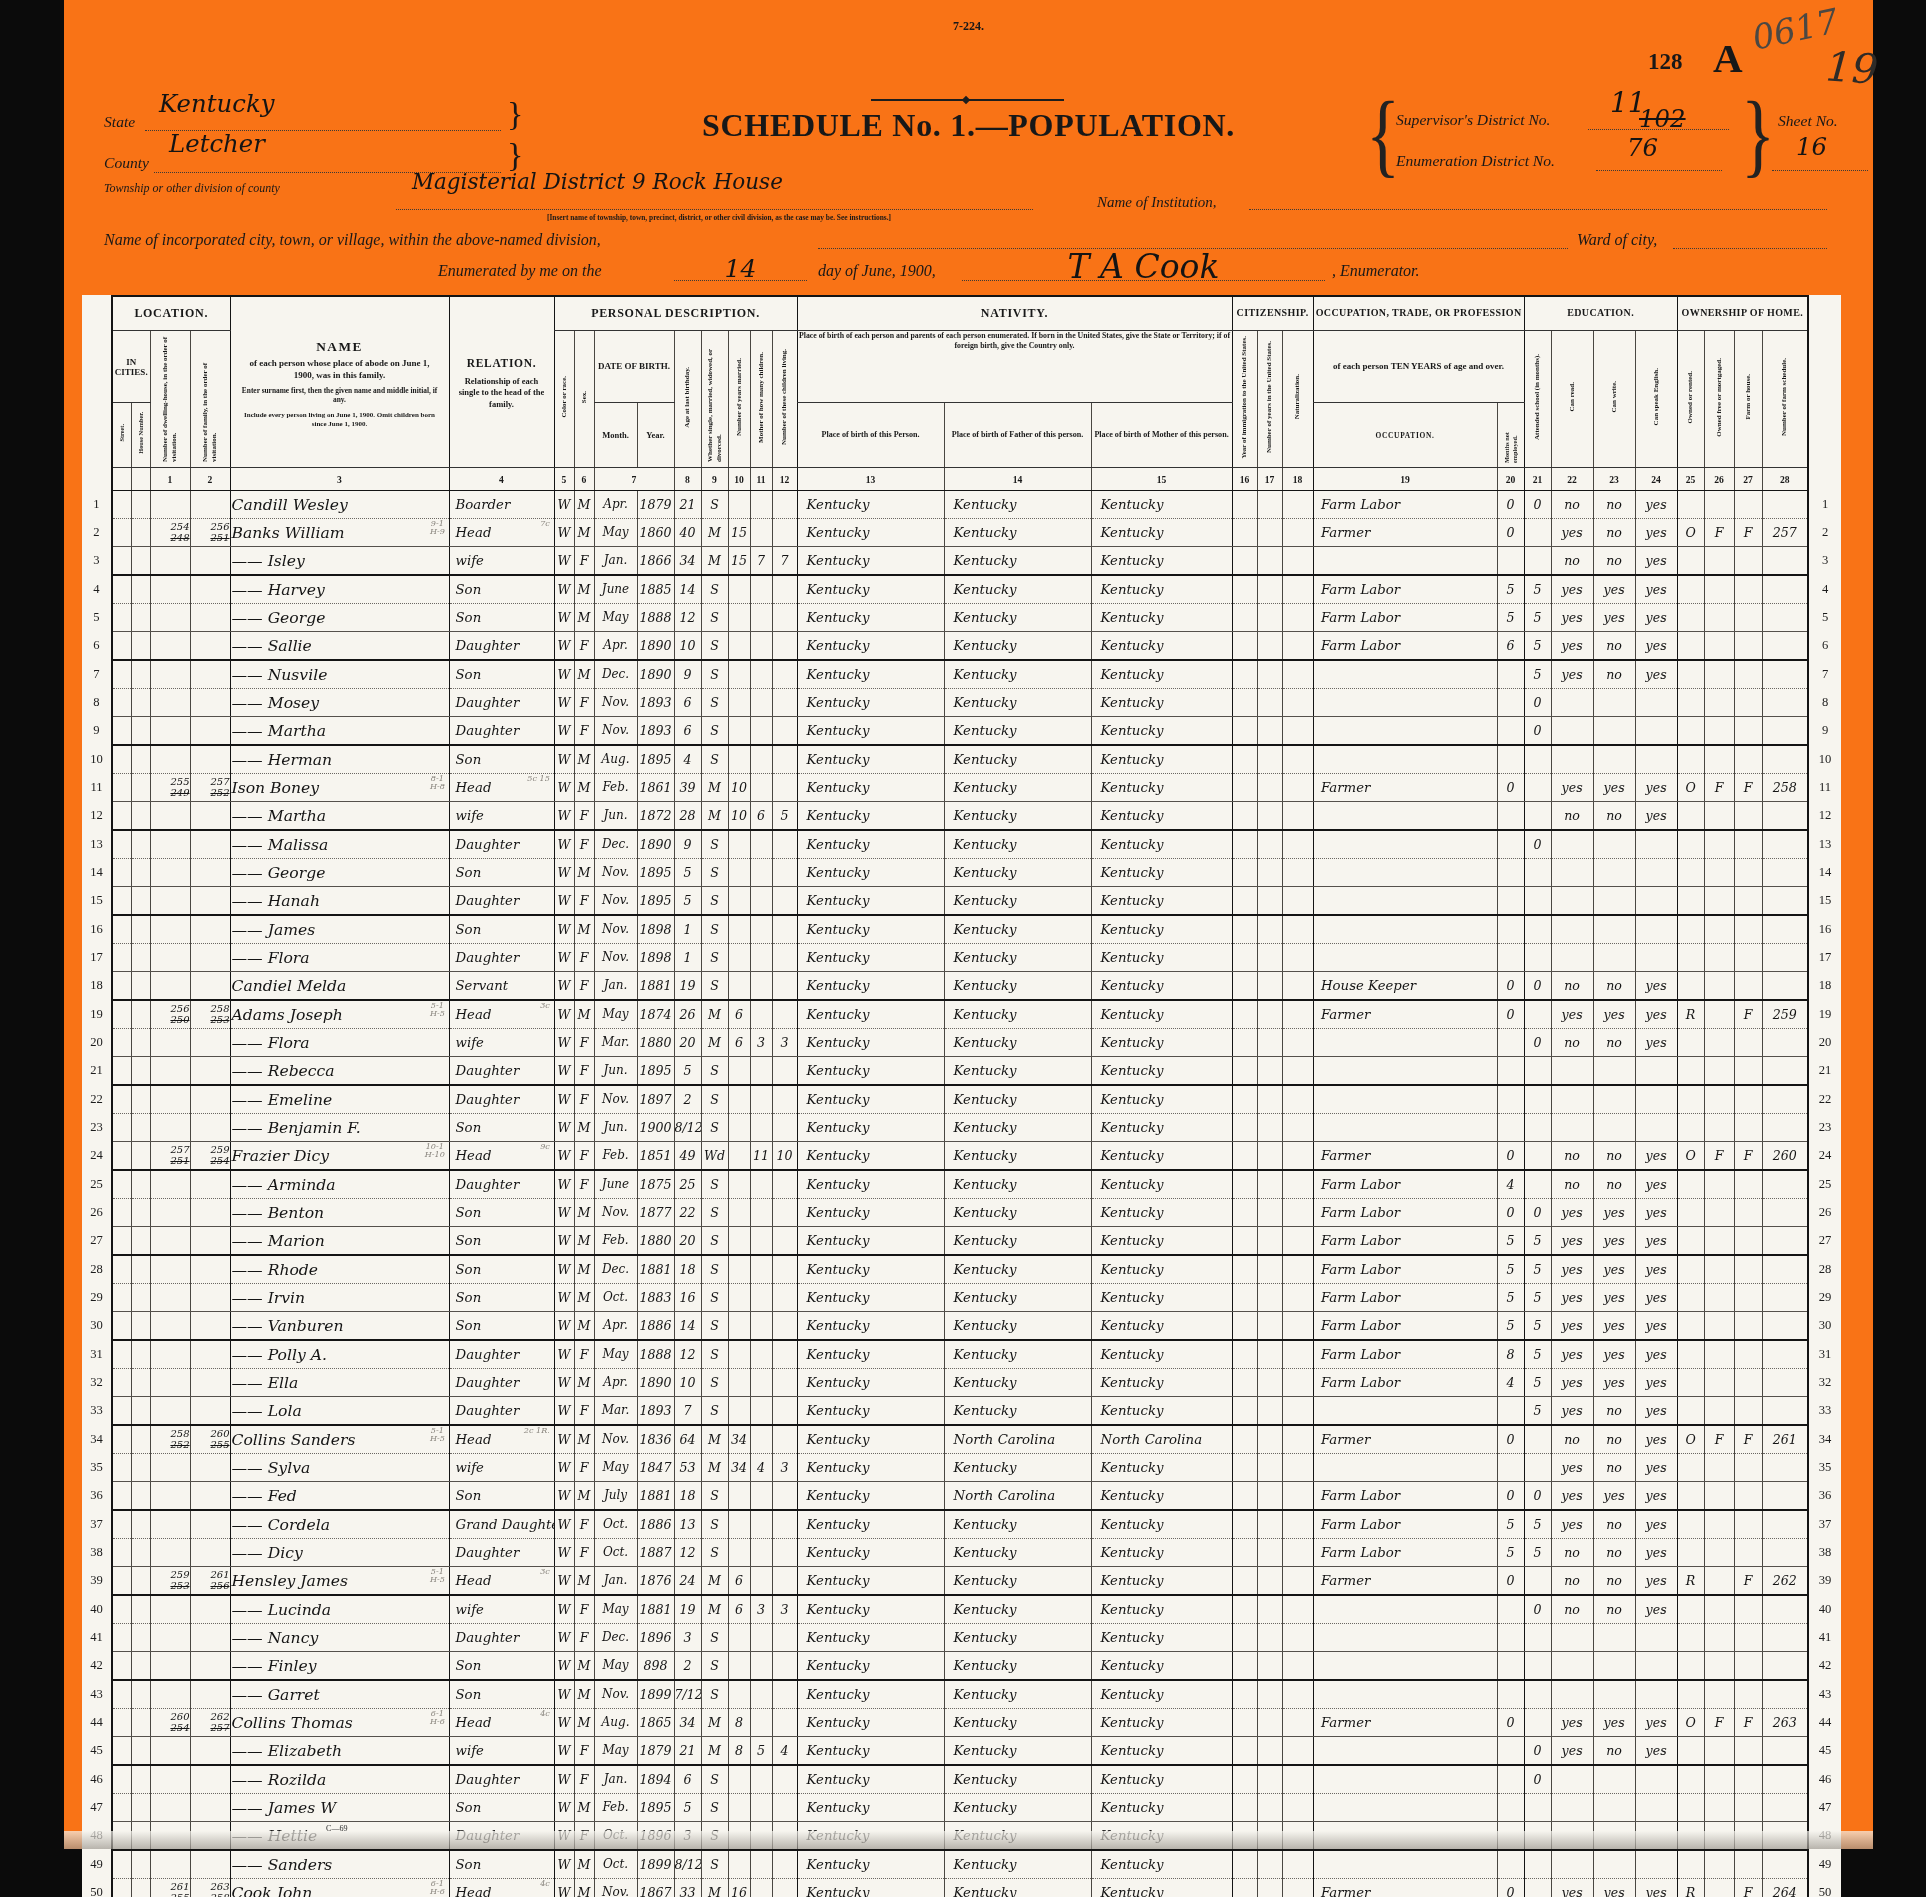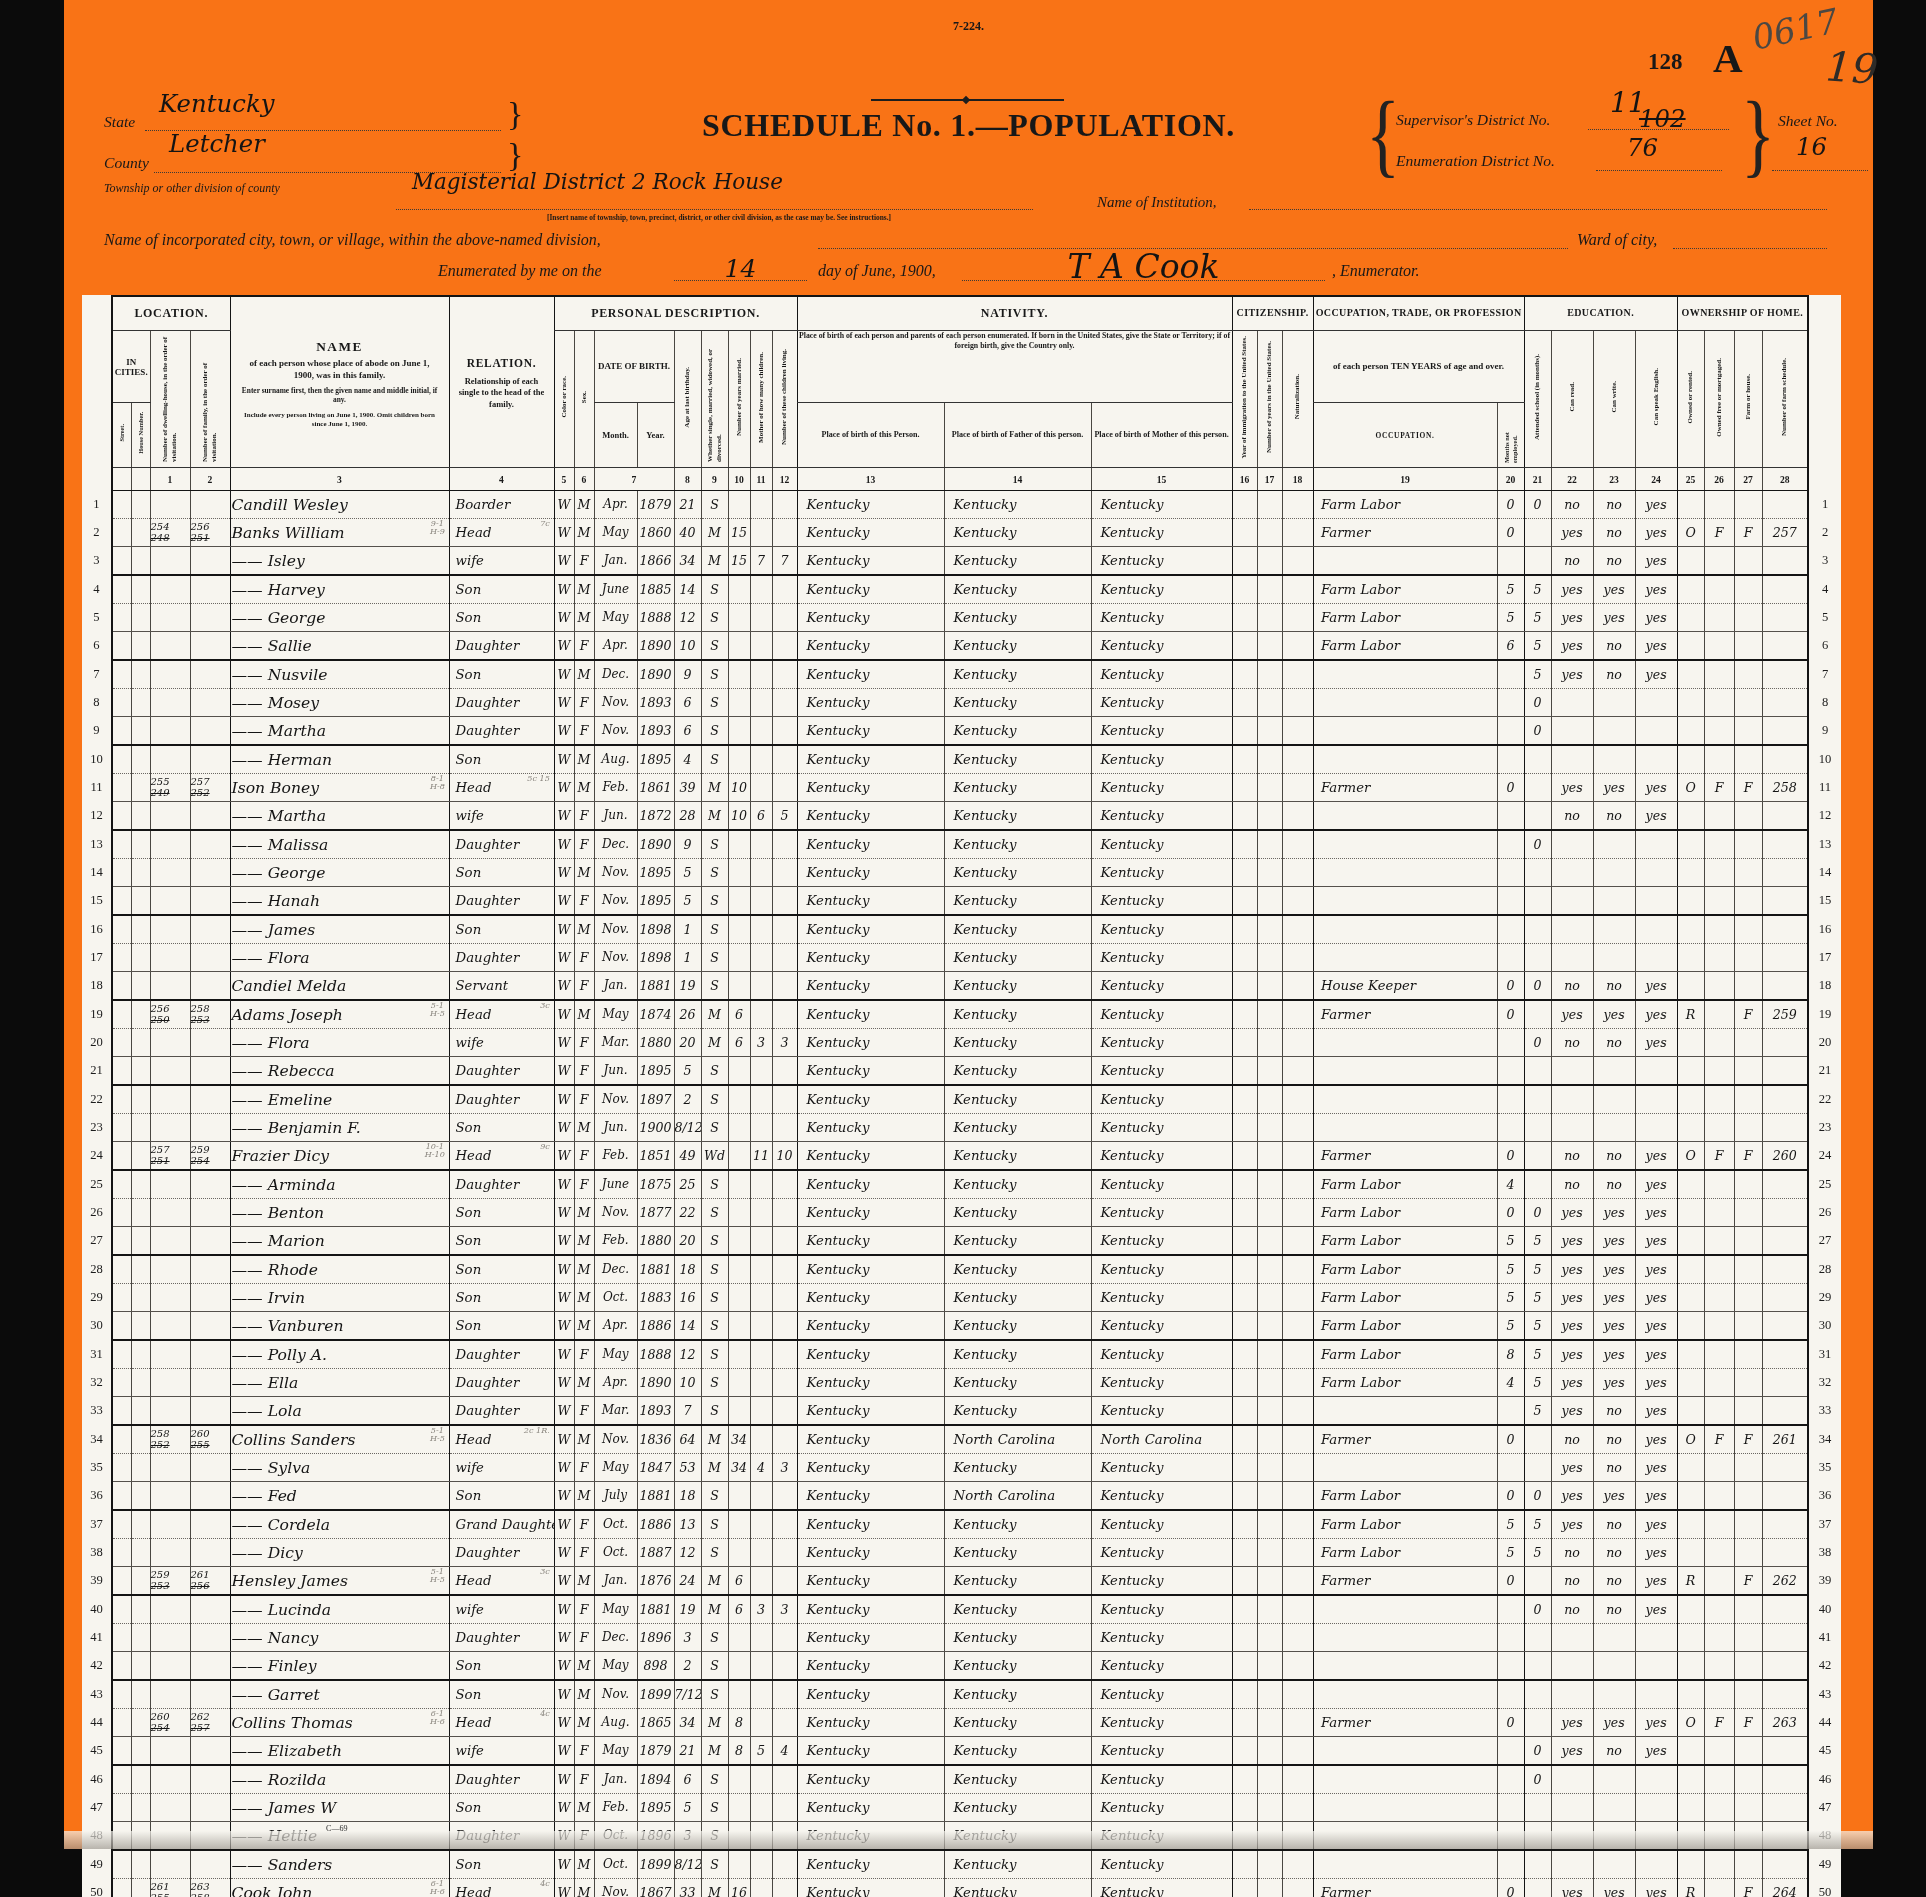--- a/index.html
+++ b/index.html
@@ -59,21 +59,21 @@
   #census tbody tr:last-child td:not(.gut){border-bottom:2.2px solid #141414;}
   .v{font-size:12.6px;}
   .c-ctr{text-align:center;}
   .c-mo{text-align:center;}
   .c-mo .v{font-size:12px;}
   .c-name{text-align:left;}
   .c-name .nm{font-size:15.6px;padding-left:1px;white-space:nowrap;display:inline-block;}
   .c-rel .rl{font-size:13.3px;padding-left:6px;white-space:nowrap;display:inline-block;}
   .c-pob .v{font-size:13.3px;padding-left:9px;white-space:nowrap;display:inline-block;}
   .c-occ .v{font-size:13.3px;padding-left:7.4px;white-space:nowrap;display:inline-block;}
-  .dn{display:block;font-size:10px;line-height:10.4px;text-align:left;}
+  .dn{display:block;font-size:10px;line-height:10.4px;text-align:right;}
   .ann{position:absolute;right:3.7px;top:0;font-family:"DejaVu Serif",serif;font-style:italic;
        font-size:8.1px;line-height:8.1px;color:#8a867f;white-space:pre-line;text-align:center;}
   #footcode{position:absolute;left:262px;top:1824px;font-size:8.1px;color:#2a2a2a;}
   
   #orn{top:99px;left:807px;width:193px;height:1.5px;background:#1d1d1d;}
   #orn::after{content:"";position:absolute;left:92px;top:-2.2px;width:6px;height:6px;background:#1d1d1d;transform:rotate(45deg);}
 </style>
 </head>
 <body>
 
@@ -106,21 +106,21 @@
     <div class="abs it" style="left:30px;top:50px;font-size:15.6px;">Enumeration District No.</div>
     <div class="abs scr" style="left:261px;top:31px;font-size:24.4px;">76</div>
     <div class="dotline" style="left:230px;top:52px;width:126px;height:16.3px;"></div>
     <div class="abs brace" style="left:375px;top:-3px;">}</div>
     <div class="abs it" style="left:412px;top:10.4px;font-size:15.6px;">Sheet No.</div>
     <div class="abs scr" style="left:430px;top:30px;font-size:24.4px;">16</div>
     <div class="dotline" style="left:406px;top:52px;width:96px;height:16.3px;"></div>
   </div>
 
   <div class="abs it" style="left:40px;top:181px;font-size:12px;">Township or other division of county</div>
-  <div class="abs scr" style="left:348px;top:169px;font-size:21.5px;white-space:nowrap;">Magisterial District 2 Rock House</div>
+  <div class="abs scr" style="left:348px;top:169px;font-size:21.5px;white-space:nowrap;">Magisterial District 9 Rock House</div>
   <div class="dotline" style="left:332px;top:190px;width:637px;height:19px;"></div>
   <div class="abs b" style="left:483px;top:213px;font-size:7.4px;">[Insert name of township, town, precinct, district, or other civil division, as the case may be.  See instructions.]</div>
   <div class="abs it" style="left:1033px;top:194px;font-size:15px;">Name of Institution,</div>
   <div class="dotline" style="left:1185px;top:191px;width:578px;height:18px;"></div>
 
   <div class="abs it" style="left:40px;top:231px;font-size:16px;">Name of incorporated city, town, or village, within the above-named division,</div>
   <div class="dotline" style="left:754px;top:230px;width:750px;height:18px;"></div>
   <div class="abs it" style="left:1513px;top:231px;font-size:16px;">Ward of city,</div>
   <div class="dotline" style="left:1609px;top:230px;width:154px;height:18px;"></div>
 

